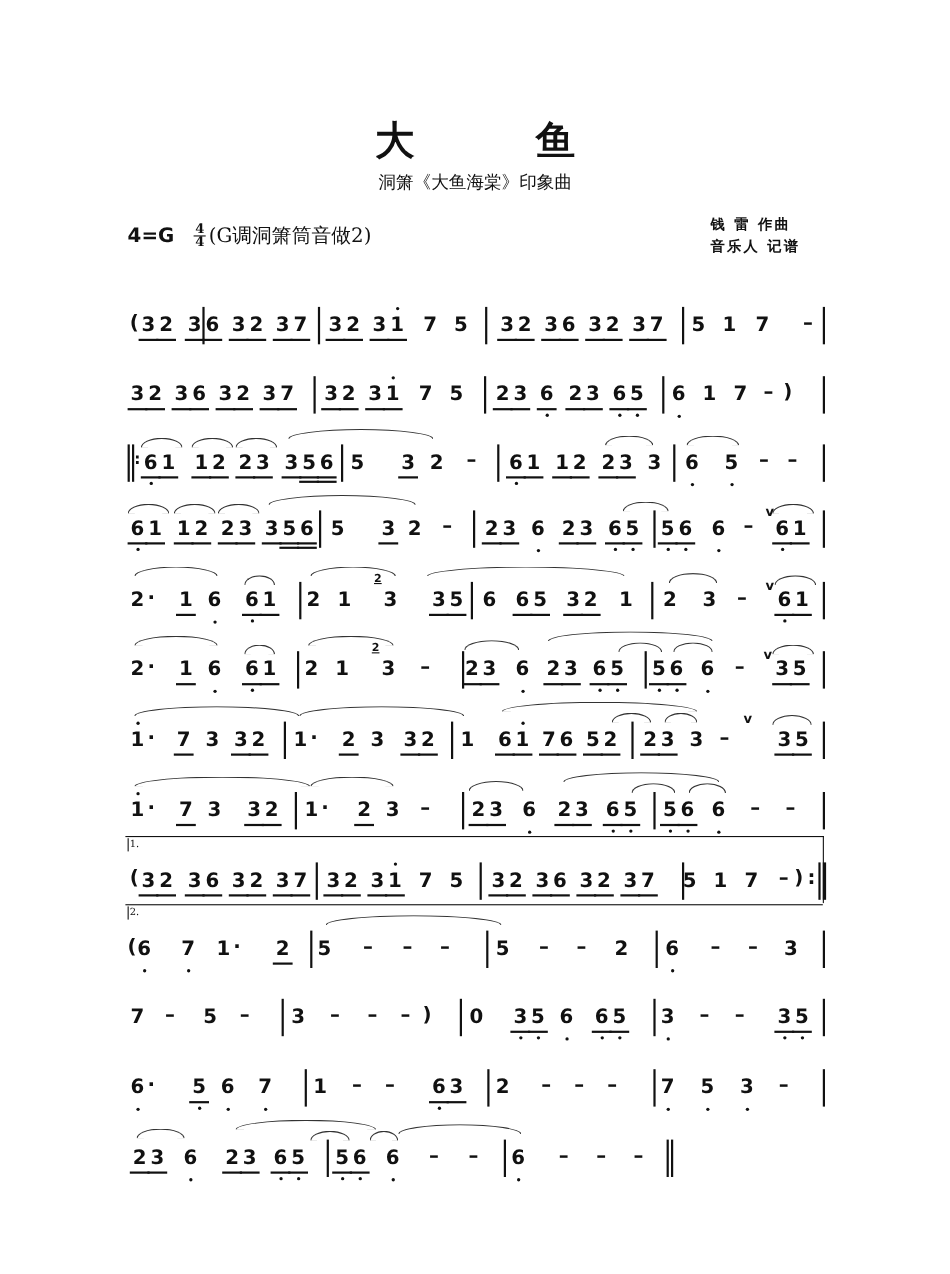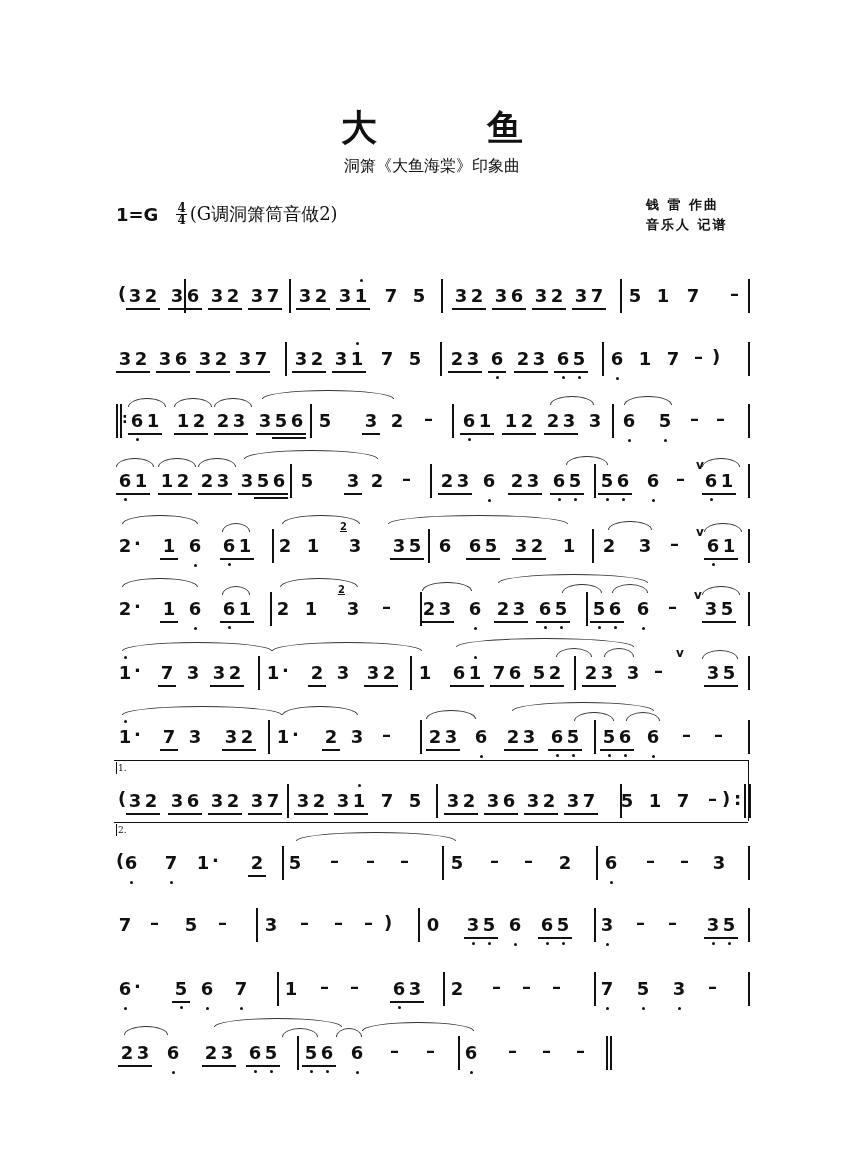--- a/index.html
+++ b/index.html
@@ -29,21 +29,21 @@
 </style>
 </head>
 <body>
 
 <div class="title">
   <span class="t1">大</span><span>鱼</span>
 </div>
 <div class="subtitle">洞箫《大鱼海棠》印象曲</div>
 
 <div class="keysig">
-  <span class="key">1=G</span>
+  <span class="key">4=G</span>
   <span class="frac">
     <span class="num">4</span>
     <span>4</span>
   </span>
   <span>(G调洞箫筒音做2)</span>
 </div>
 
 <div class="credits">
   <div>钱 雷 作曲</div>
   <div>音乐人 记谱</div>

